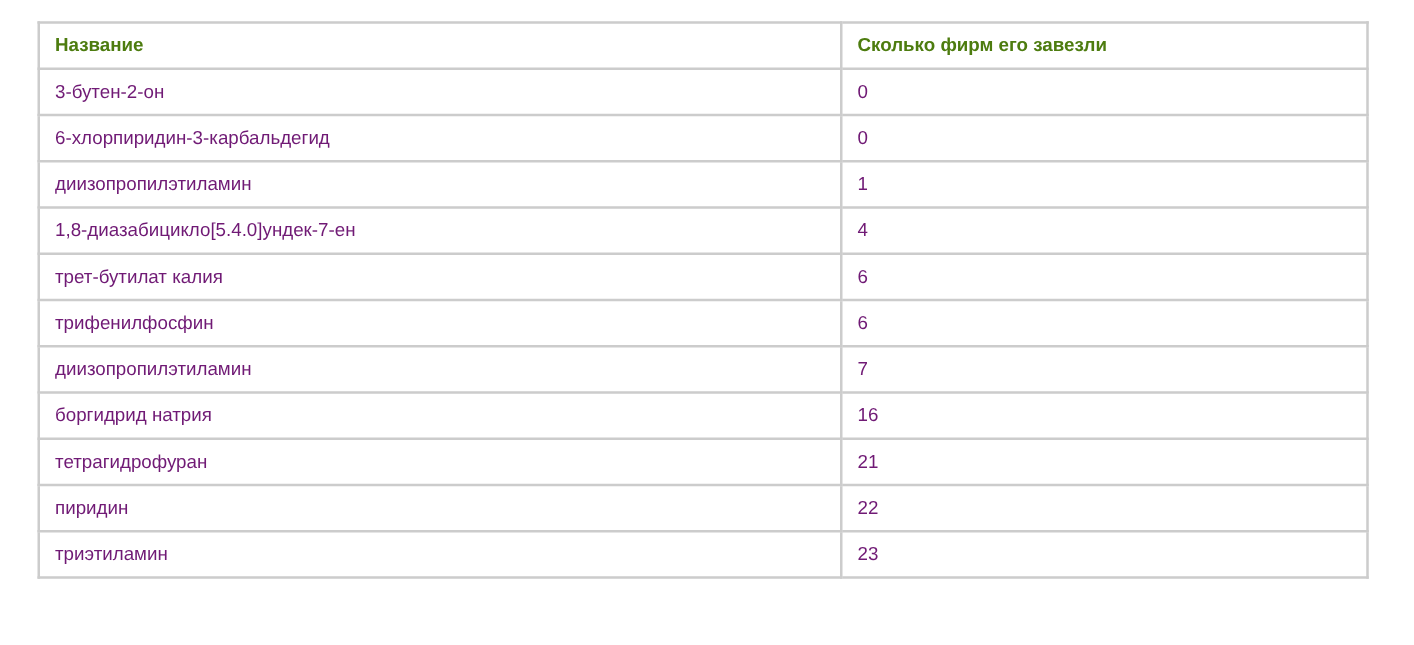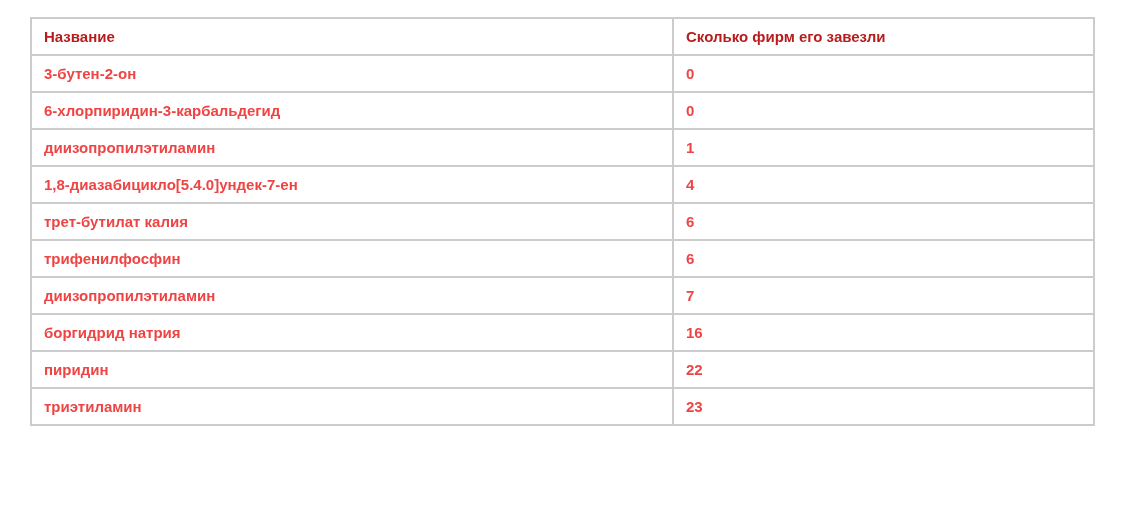--- a/index.html
+++ b/index.html
@@ -27,27 +27,26 @@
     table.data-table td {
       border: 2px solid #cccccc;
       padding: 0 12px;
       height: 35px;
       font-size: 15px;
       line-height: 1.2;
       text-align: left;
       vertical-align: middle;
       white-space: nowrap;
       overflow: hidden;
-      color: #ef4444;
+      color: #701a75;
       background: #ffffff;
-      font-weight: bold;
     }
     table.data-table th {
       font-weight: bold;
-      color: #b91c1c;
+      color: #4d7c0f;
     }
     col.name-col  { width: 642px; }
     col.count-col { width: 421px; }
   </style>
 </head>
 <body>
 
 <div class="page">
   <table class="data-table">
     <colgroup>
@@ -87,20 +86,24 @@
         </tr>
         <tr>
           <td>диизопропилэтиламин</td>
           <td>7</td>
         </tr>
         <tr>
           <td>боргидрид натрия</td>
           <td>16</td>
         </tr>
         <tr>
+          <td>тетрагидрофуран</td>
+          <td>21</td>
+        </tr>
+        <tr>
           <td>пиридин</td>
           <td>22</td>
         </tr>
         <tr>
           <td>триэтиламин</td>
           <td>23</td>
         </tr>
       </tbody>
   </table>
 </div>

